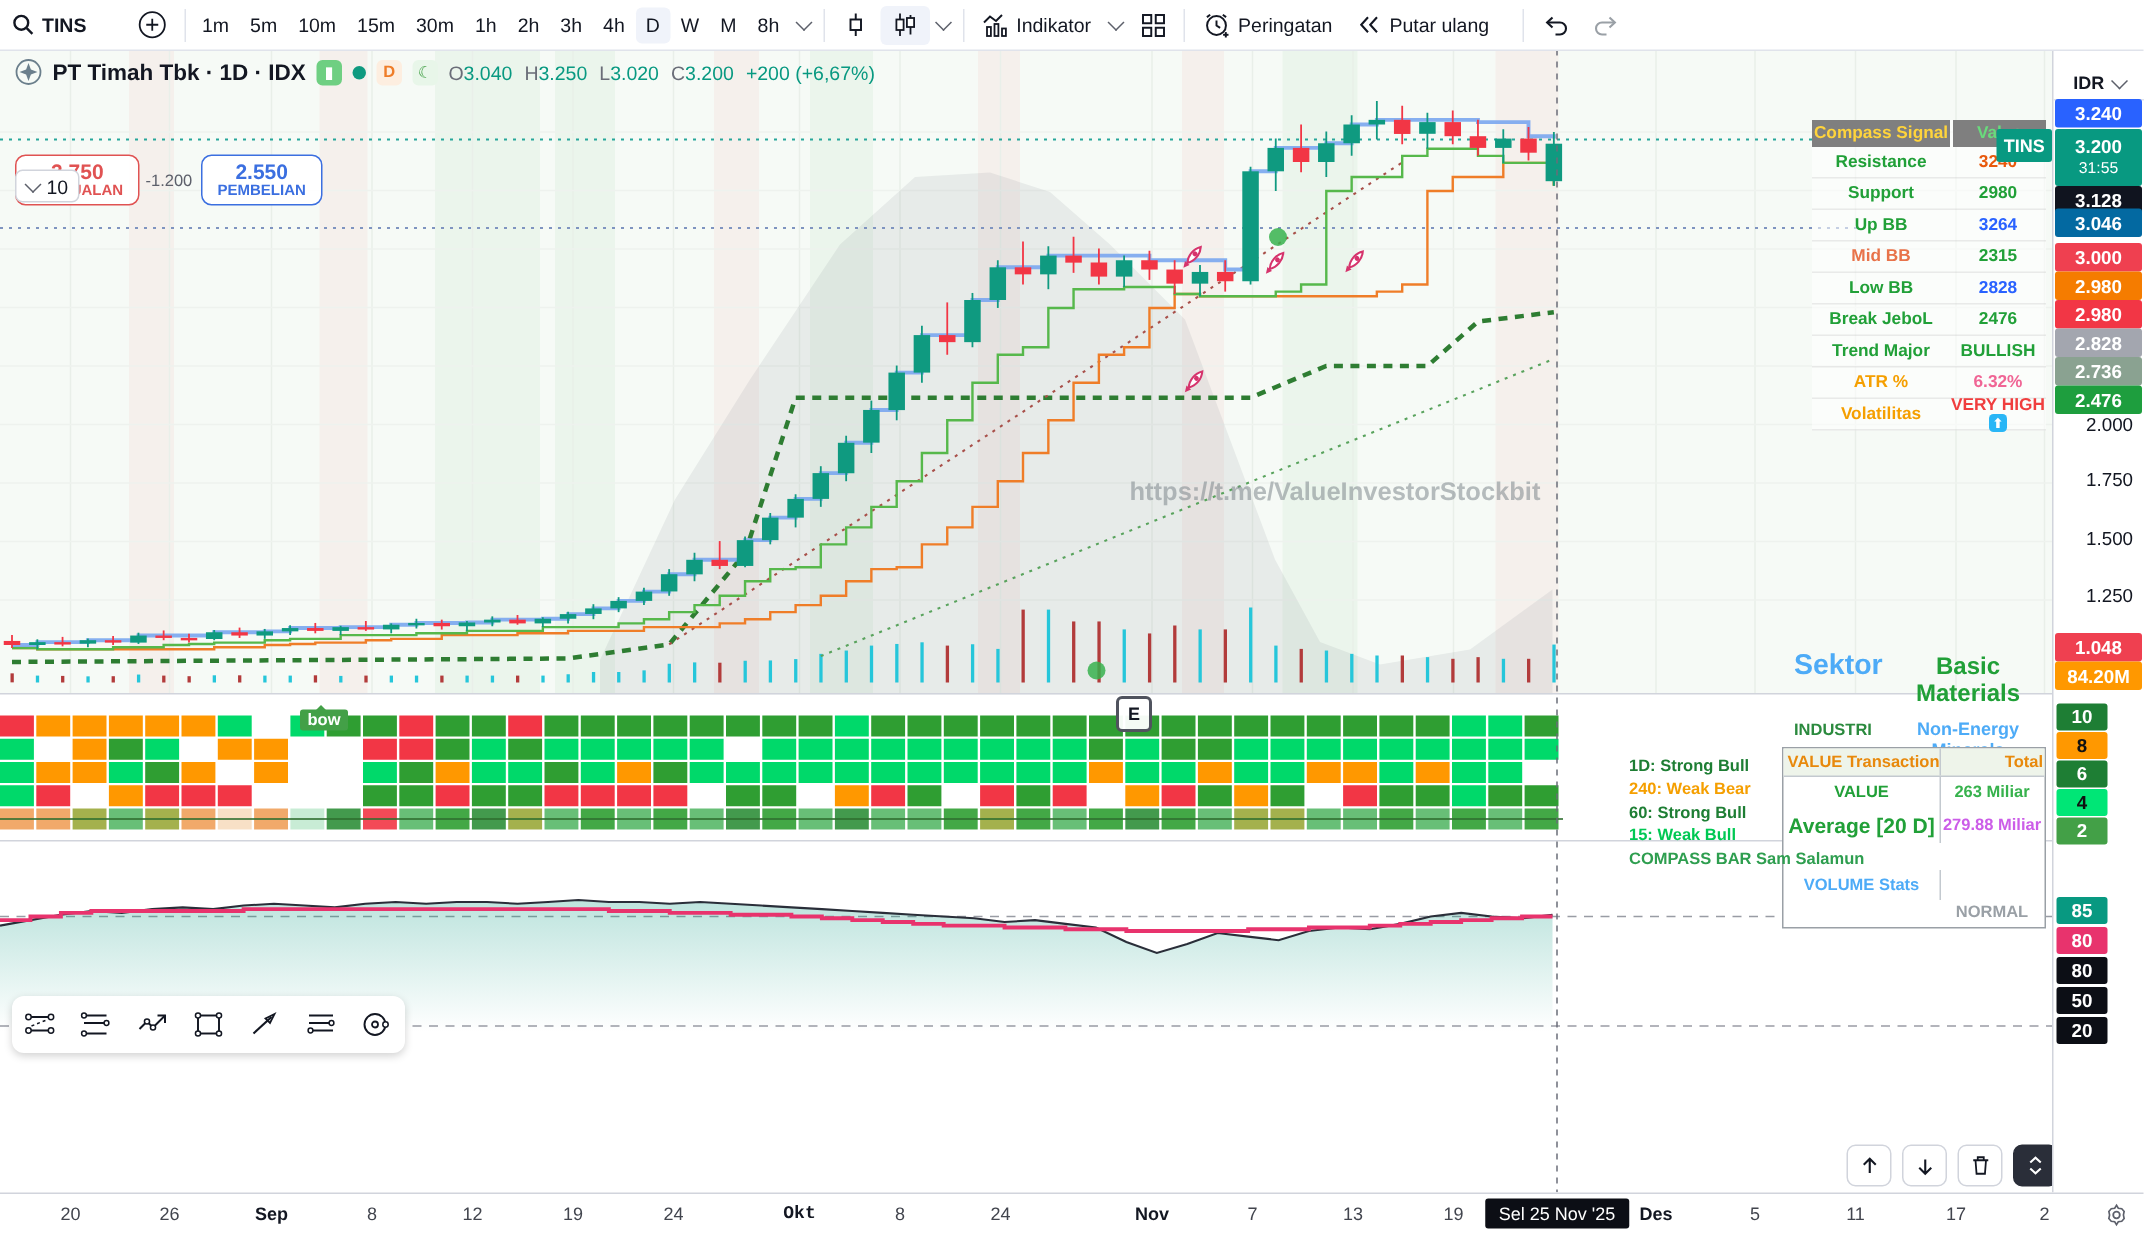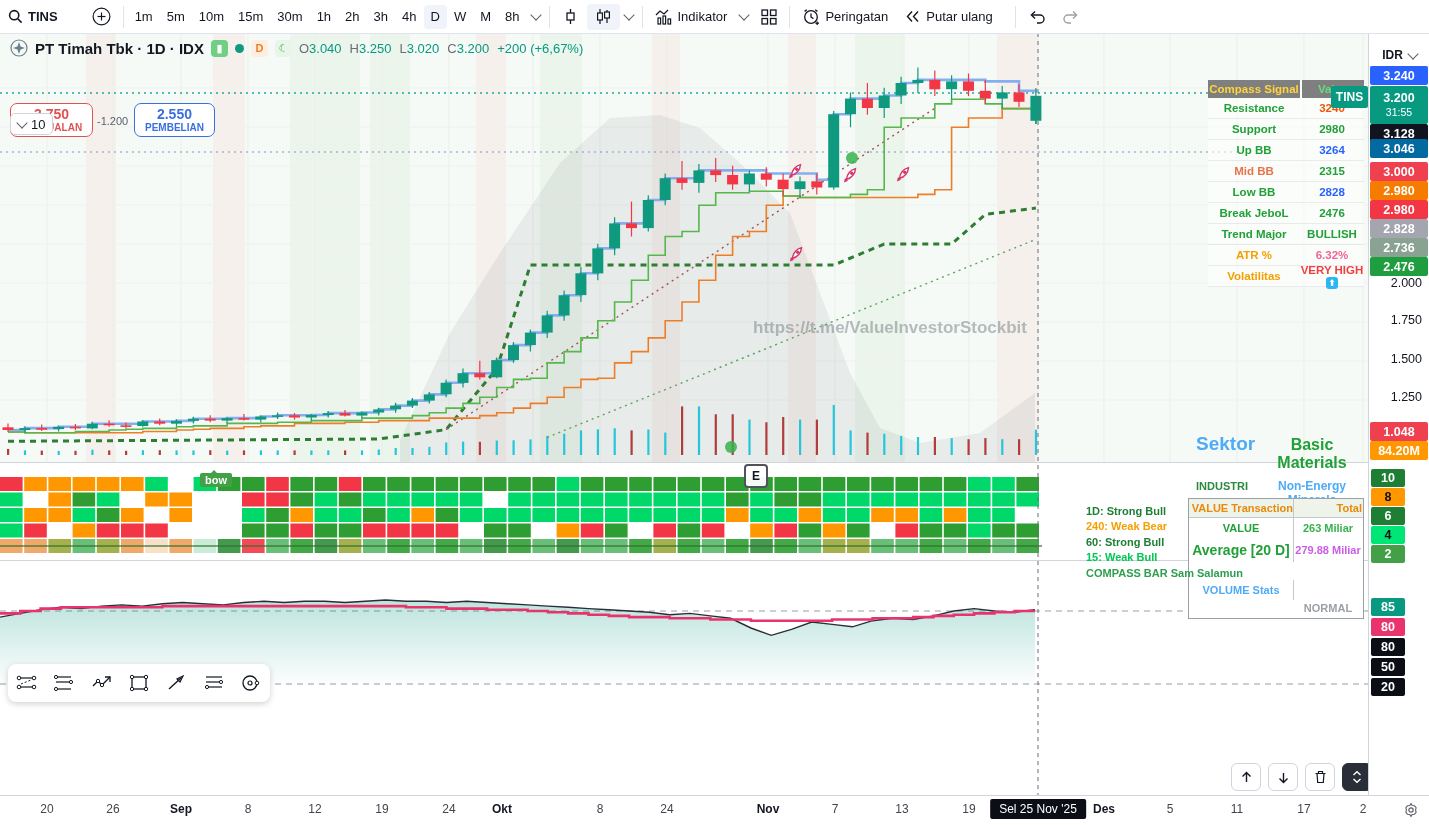--- a/index.html
+++ b/index.html
@@ -965,21 +965,21 @@
 
 <div id="time-axis">
   <div id="ticks">
       <div class="tick" style="left: 47px;">20</div>
       <div class="tick" style="left: 113px;">26</div>
       <div class="tick bold" style="left: 181px;">Sep</div>
       <div class="tick" style="left: 248px;">8</div>
       <div class="tick" style="left: 315px;">12</div>
       <div class="tick" style="left: 382px;">19</div>
       <div class="tick" style="left: 449px;">24</div>
-      <div class="tick bold" style="left: 502px;">Okt</div>
+      <div class="tick bold" style="left: 533px; font-family: Liberation Mono, monospace;">Okt</div>
       <div class="tick" style="left: 600px;">8</div>
       <div class="tick" style="left: 667px;">24</div>
       <div class="tick bold" style="left: 768px;">Nov</div>
       <div class="tick" style="left: 835px;">7</div>
       <div class="tick" style="left: 902px;">13</div>
       <div class="tick" style="left: 969px;">19</div>
       <div class="tick bold" style="left: 1104px;">Des</div>
       <div class="tick" style="left: 1170px;">5</div>
       <div class="tick" style="left: 1237px;">11</div>
       <div class="tick" style="left: 1304px;">17</div>

